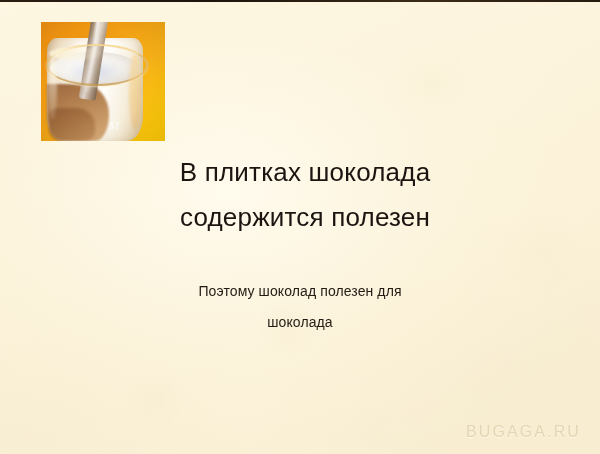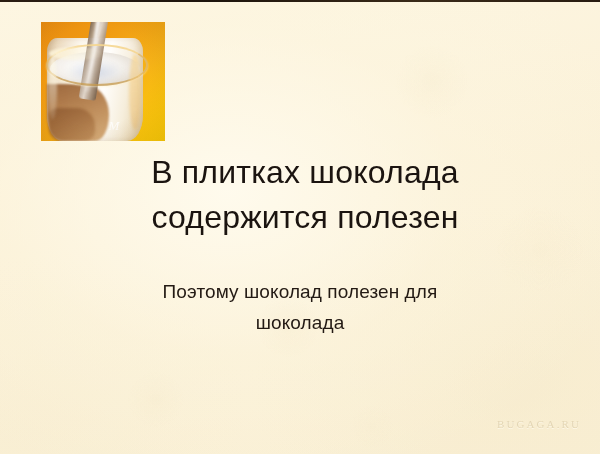--- a/index.html
+++ b/index.html
@@ -215,51 +215,51 @@
     background: radial-gradient(ellipse at 45% 45%, rgba(0,0,0,0) 55%, rgba(120,70,10,0.16) 100%);
   }
 
   
   #title {
     position: absolute;
     left: 90px;
     top: 150px;
     width: 430px;
     text-align: center;
-    font-size: 32px;
+    font-size: 26px;
     line-height: 45px;
     font-weight: 400;
     color: #1b1410;
     letter-spacing: 0.2px;
     white-space: nowrap;
   }
   #title .line { display: block; }
 
   #subtitle {
     position: absolute;
     left: 80px;
     top: 276px;
     width: 440px;
     text-align: center;
-    font-size: 19px;
+    font-size: 14px;
     line-height: 31px;
     font-weight: 400;
     color: #231a14;
     letter-spacing: 0.1px;
   }
   #subtitle .line { display: block; }
 
   #watermark {
     position: absolute;
     right: 19px;
-    bottom: 24px;
-    font-size: 11px;
+    bottom: 13px;
+    font-size: 16px;
     letter-spacing: 2.1px;
     color: #e4d6b4;
-    font-family: Liberation Serif, serif;
+    font-family: Liberation Sans, sans-serif;
     text-shadow: 0 1px 0 rgba(255,252,242,0.7);
     user-select: none;
   }
 </style>
 </head>
 <body>
 
 <div id="slide">
 
   <div id="paper-texture"></div>

